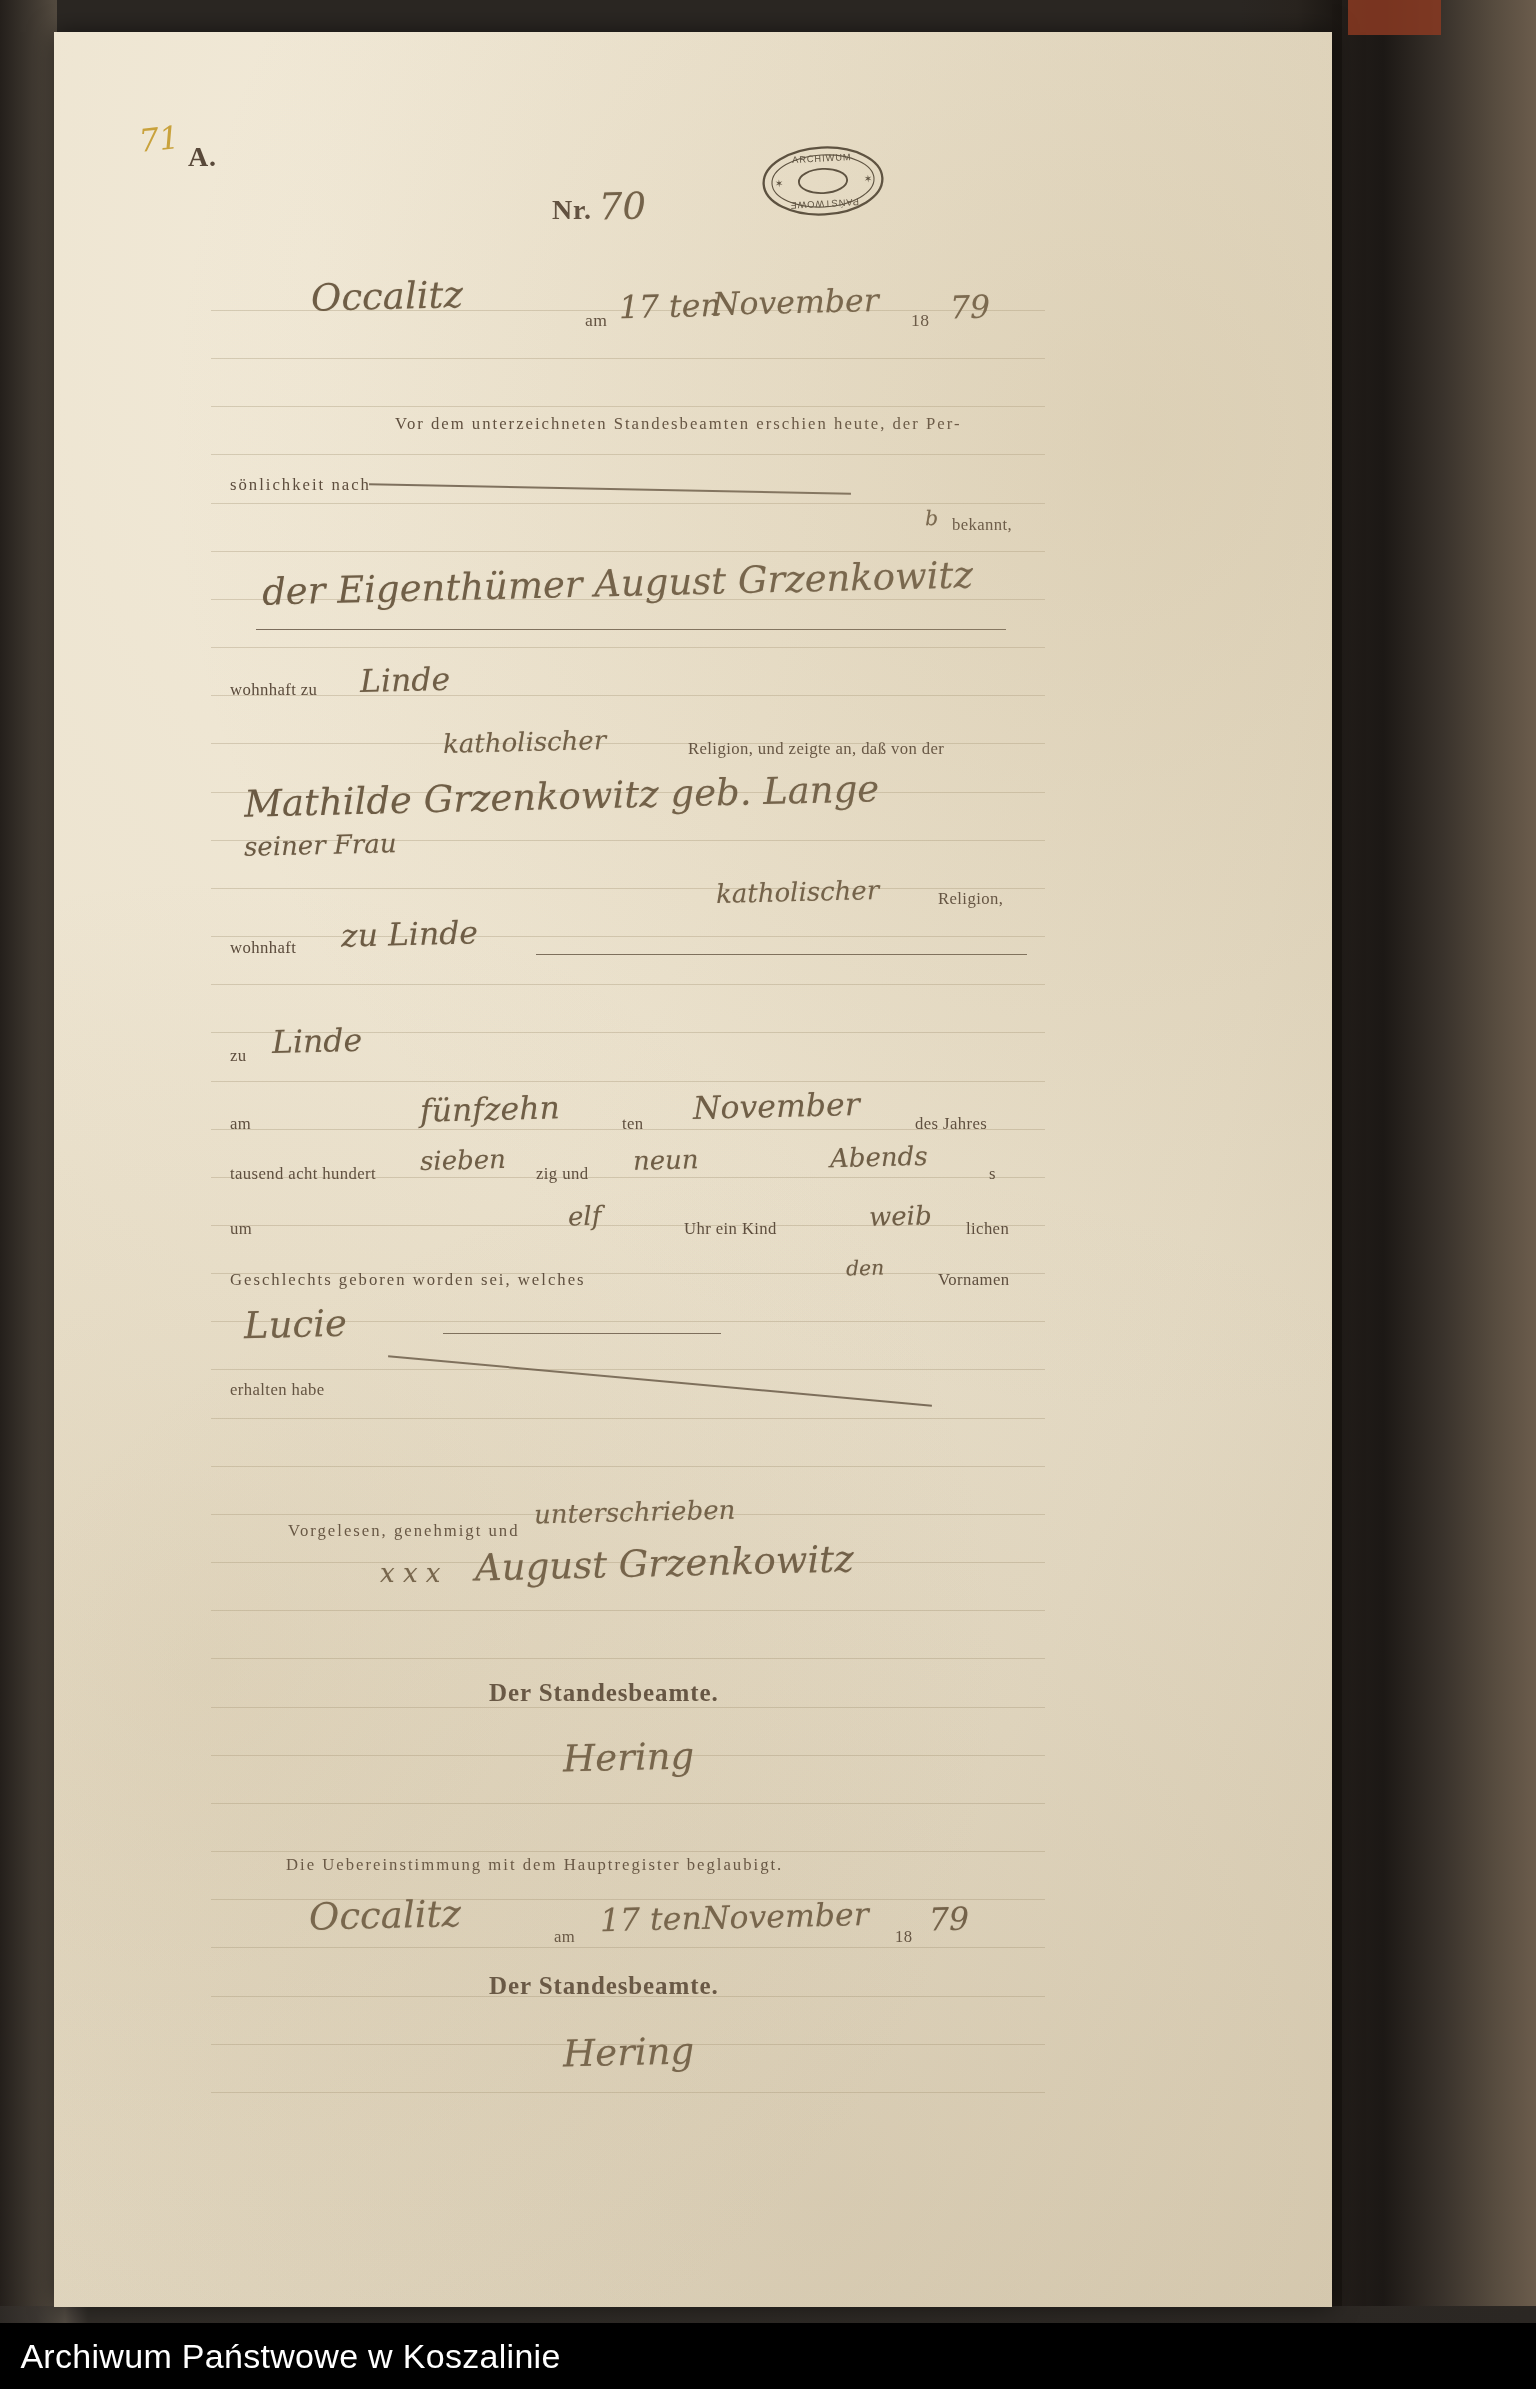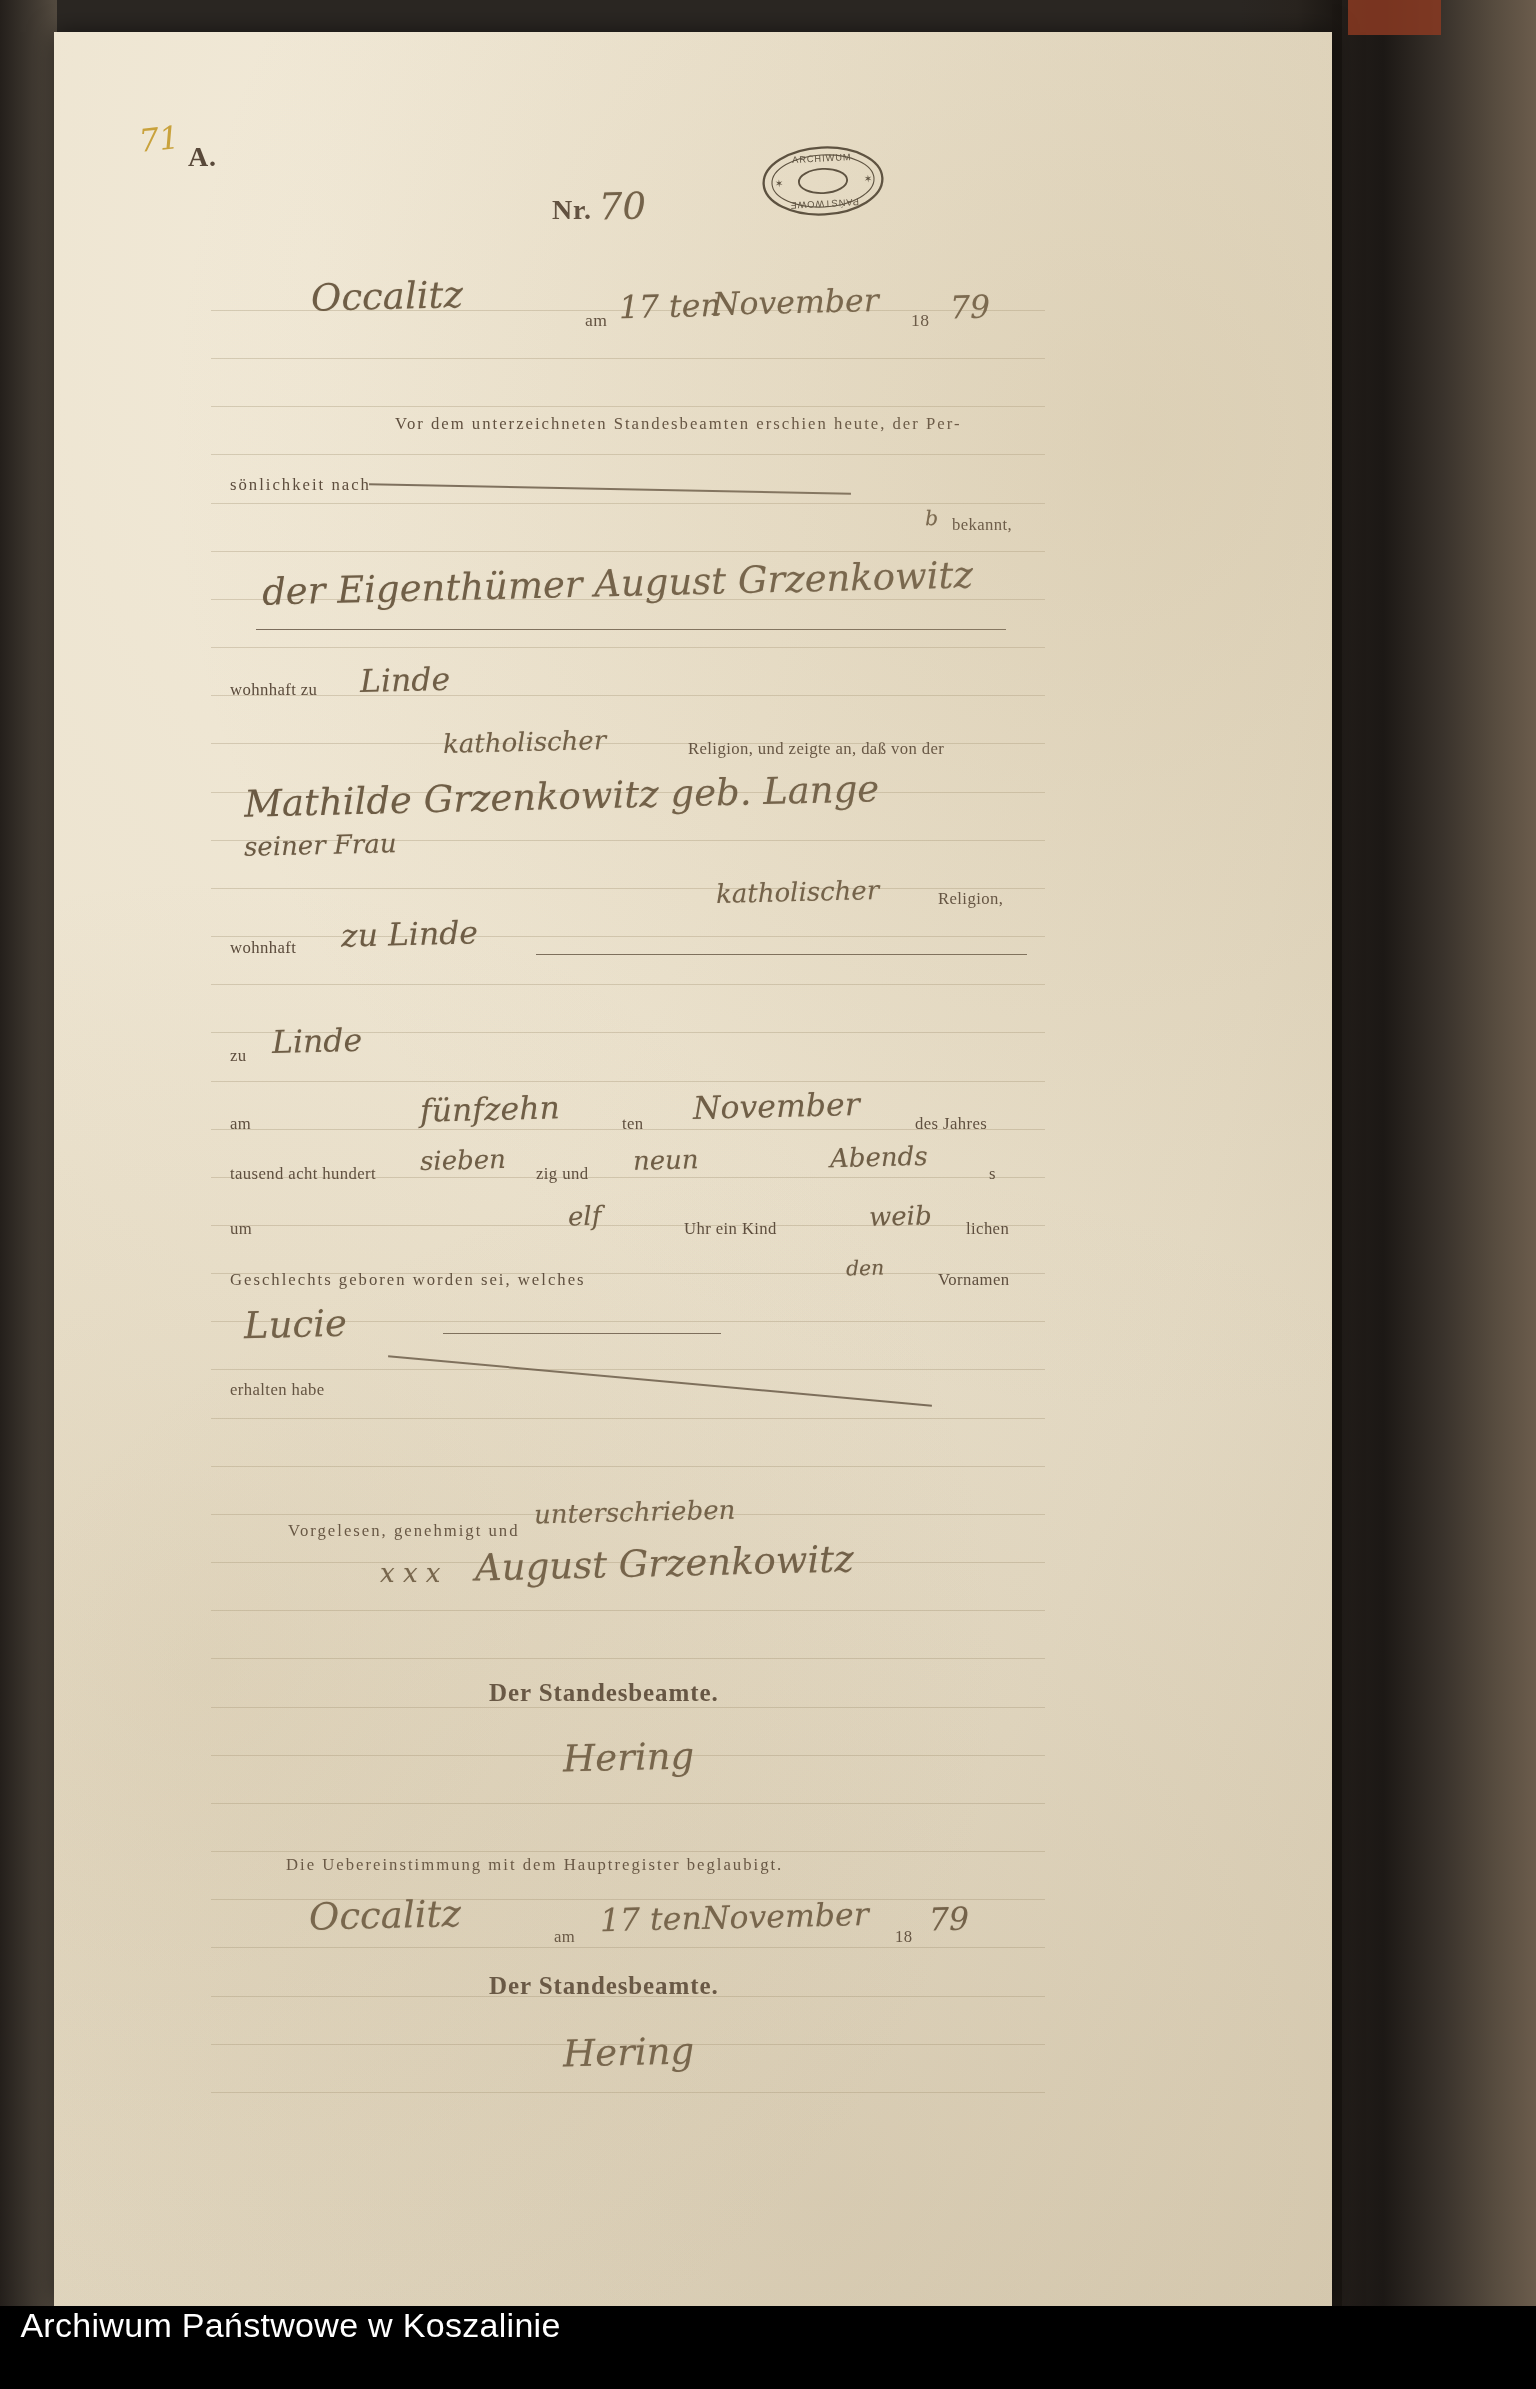--- a/index.html
+++ b/index.html
@@ -171,24 +171,25 @@
     transform: rotate(-3deg);
   }
   .stamp svg { display: block; }
 
   
   .footer {
     position: absolute;
     left: 0;
     bottom: 0;
     width: 100%;
-    height: 83px;
+    height: 66px;
     background: #000;
     color: #fff;
     display: flex;
+    align-items: center;
     padding-left: 20.4px;
     box-sizing: border-box;
     font-family: "Liberation Sans", sans-serif;
     font-size: 34px;
     letter-spacing: 0.3px;
   }
 </style>
 </head>
 <body>
 

